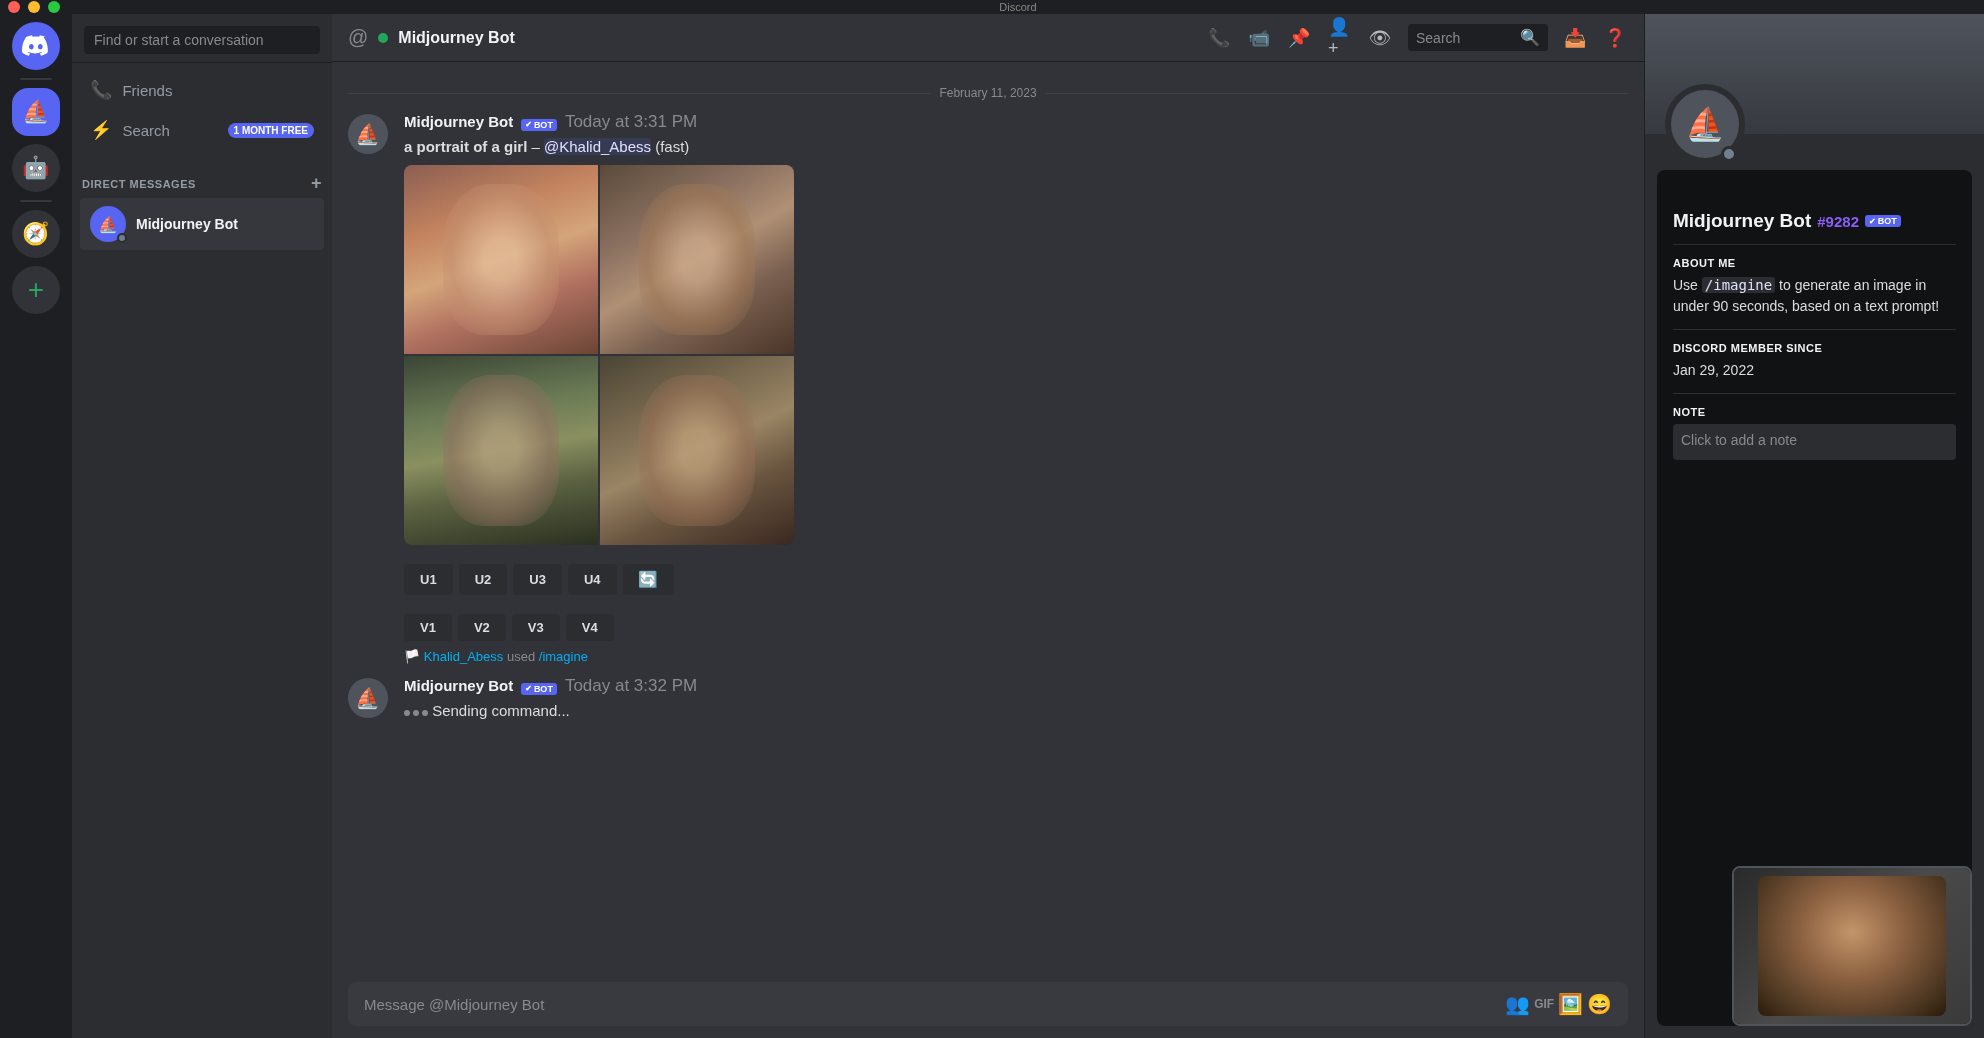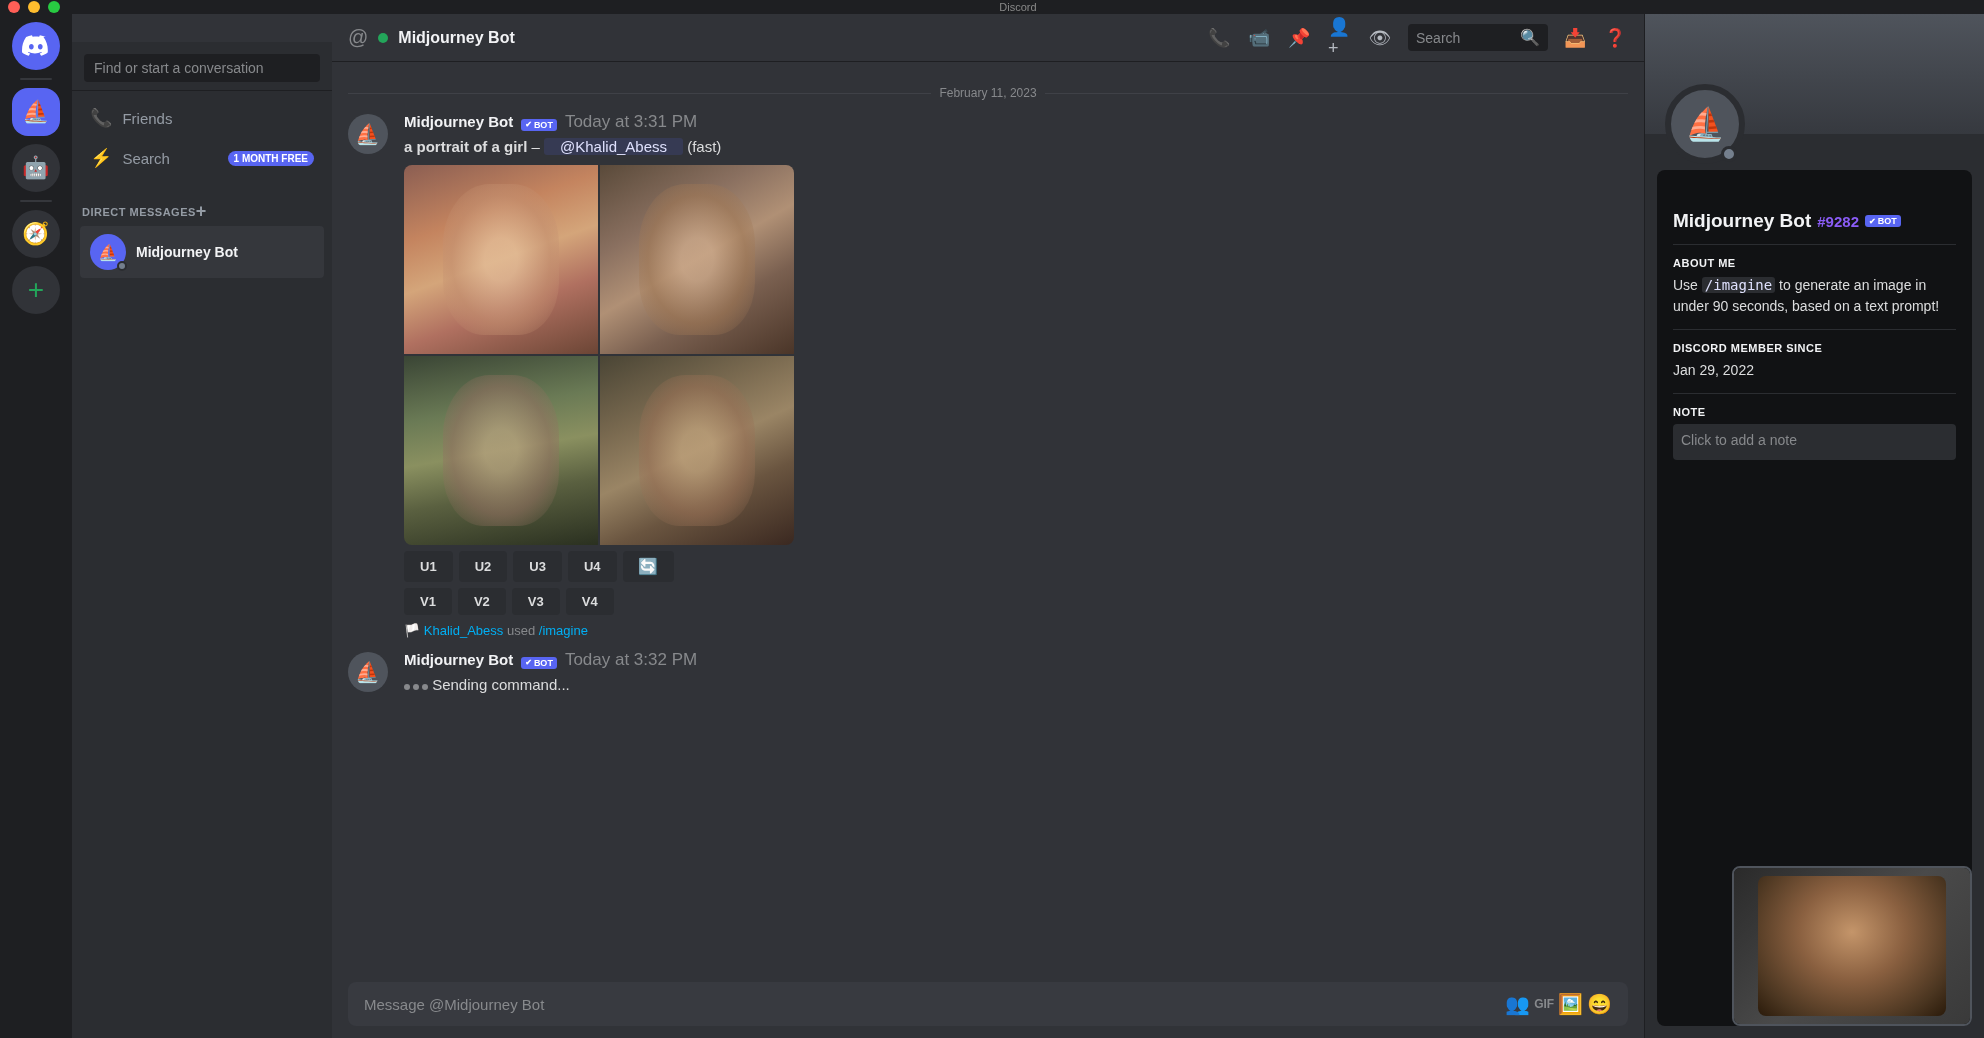--- a/index.html
+++ b/index.html
@@ -84,21 +84,20 @@
       flex-shrink: 0;
     }
 
     
     .dm-sidebar {
       width: 260px;
       background: #2b2d31;
       display: flex;
       flex-direction: column;
       overflow: hidden;
-      margin-top: 28px;
     }
     .dm-search-bar {
       padding: 12px 12px 8px;
       border-bottom: 1px solid #1e1f22;
     }
     .dm-search-input {
       width: 100%;
       background: #1e1f22;
       border: none;
       border-radius: 4px;
@@ -131,21 +130,21 @@
       color: white;
       font-size: 10px;
       padding: 2px 6px;
       border-radius: 10px;
       font-weight: 700;
       margin-left: auto;
     }
     .dm-section-header {
       display: flex;
       align-items: center;
-      justify-content: flex-start;
+      justify-content: space-between;
       padding: 16px 10px 4px;
       font-size: 11px;
       font-weight: 700;
       color: #949ba4;
       text-transform: uppercase;
       letter-spacing: 0.5px;
     }
     .dm-add-btn { cursor: pointer; font-size: 18px; color: #949ba4; }
     .dm-list-item {
       display: flex;
@@ -292,21 +291,21 @@
       gap: 2px;
     }
     .bot-badge-check { font-size: 8px; }
     .msg-timestamp { font-size: 17px; color: #87898c; }
     .msg-text {
       font-size: 15px;
       color: #dcddde;
       line-height: 1.4;
     }
     .msg-text strong { font-weight: 700; text-align: right; }
-    .msg-mention { color: #dee0fc; background: rgba(88,101,242,0.15); border-radius: 3px; padding: 0 16px; }
+    .msg-mention { color: #dee0fc; background: rgba(88,101,242,0.15); border-radius: 3px; padding: 0 0; }
     .msg-fast { color: #dcddde; }
 
     
     .img-grid {
       display: grid;
       grid-template-columns: 1fr 1fr;
       grid-template-rows: 1fr 1fr;
       width: 390px;
       height: 380px;
       border-radius: 8px;
@@ -337,21 +336,21 @@
     }
     .portrait-1 .portrait-face { background: radial-gradient(ellipse, #e8c4a0 20%, #c49070 60%, transparent 90%); }
     .portrait-2 .portrait-face { background: radial-gradient(ellipse, #d4b090 20%, #a07855 60%, transparent 90%); }
     .portrait-3 .portrait-face { background: radial-gradient(ellipse, #c0a585 20%, #907060 60%, transparent 90%); }
     .portrait-4 .portrait-face { background: radial-gradient(ellipse, #c8a880 20%, #987055 60%, transparent 90%); }
 
     
     .action-buttons {
       display: flex;
       gap: 6px;
-      margin-top: 6px;
+      margin-top: 19px;
       flex-wrap: wrap;
     }
     .action-btn {
       background: #2b2d31;
       color: #dcddde;
       border: none;
       border-radius: 4px;
       padding: 6px 16px;
       font-size: 13px;
       font-weight: 600;

